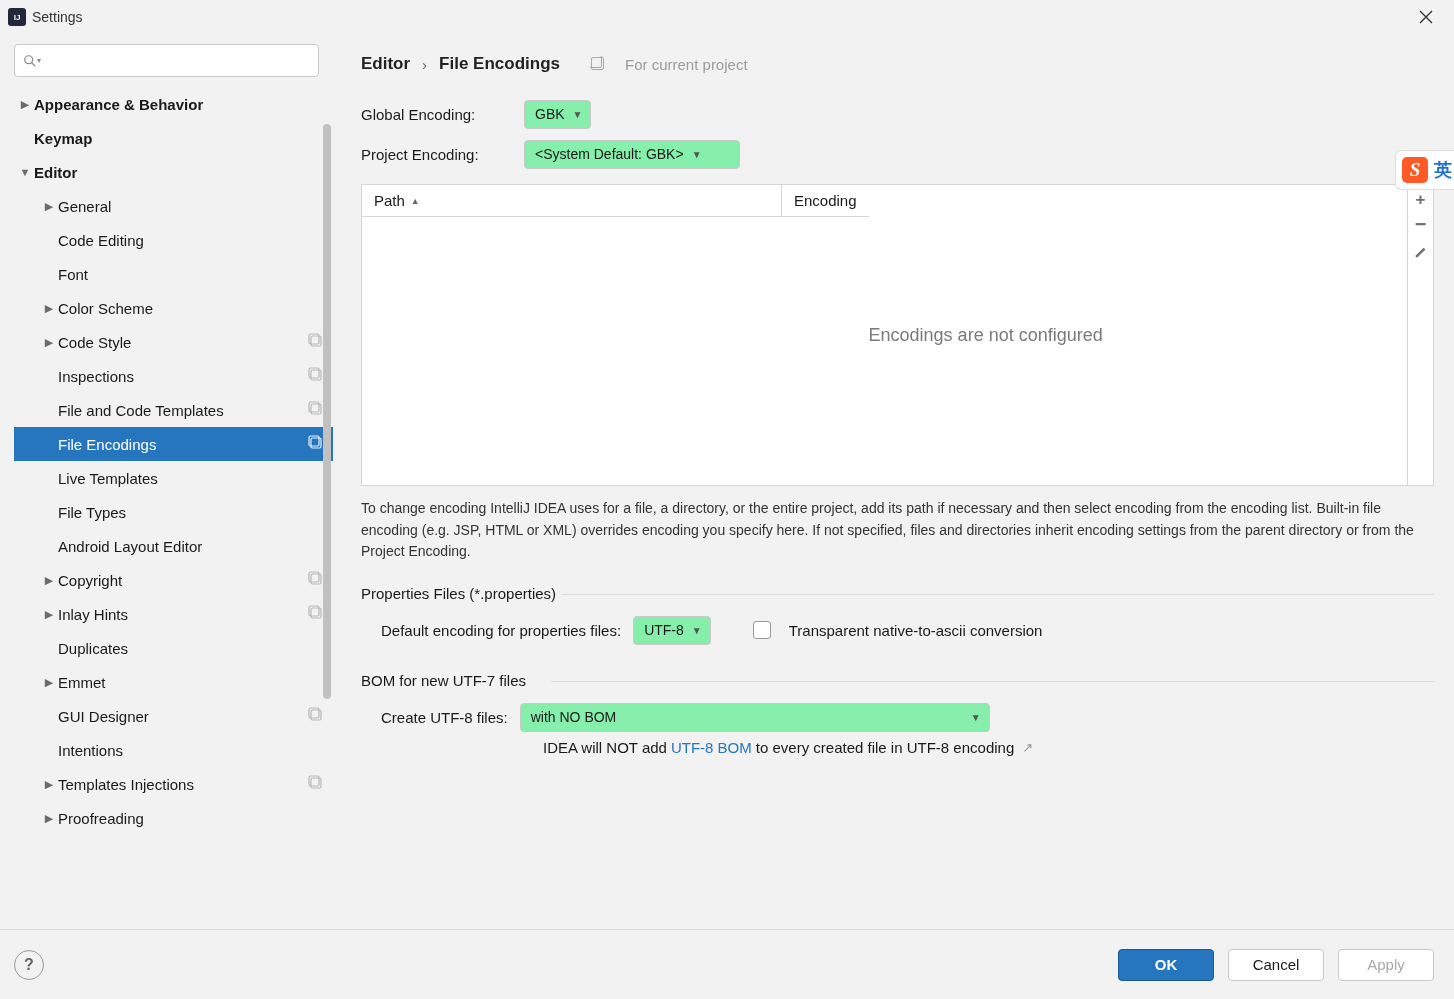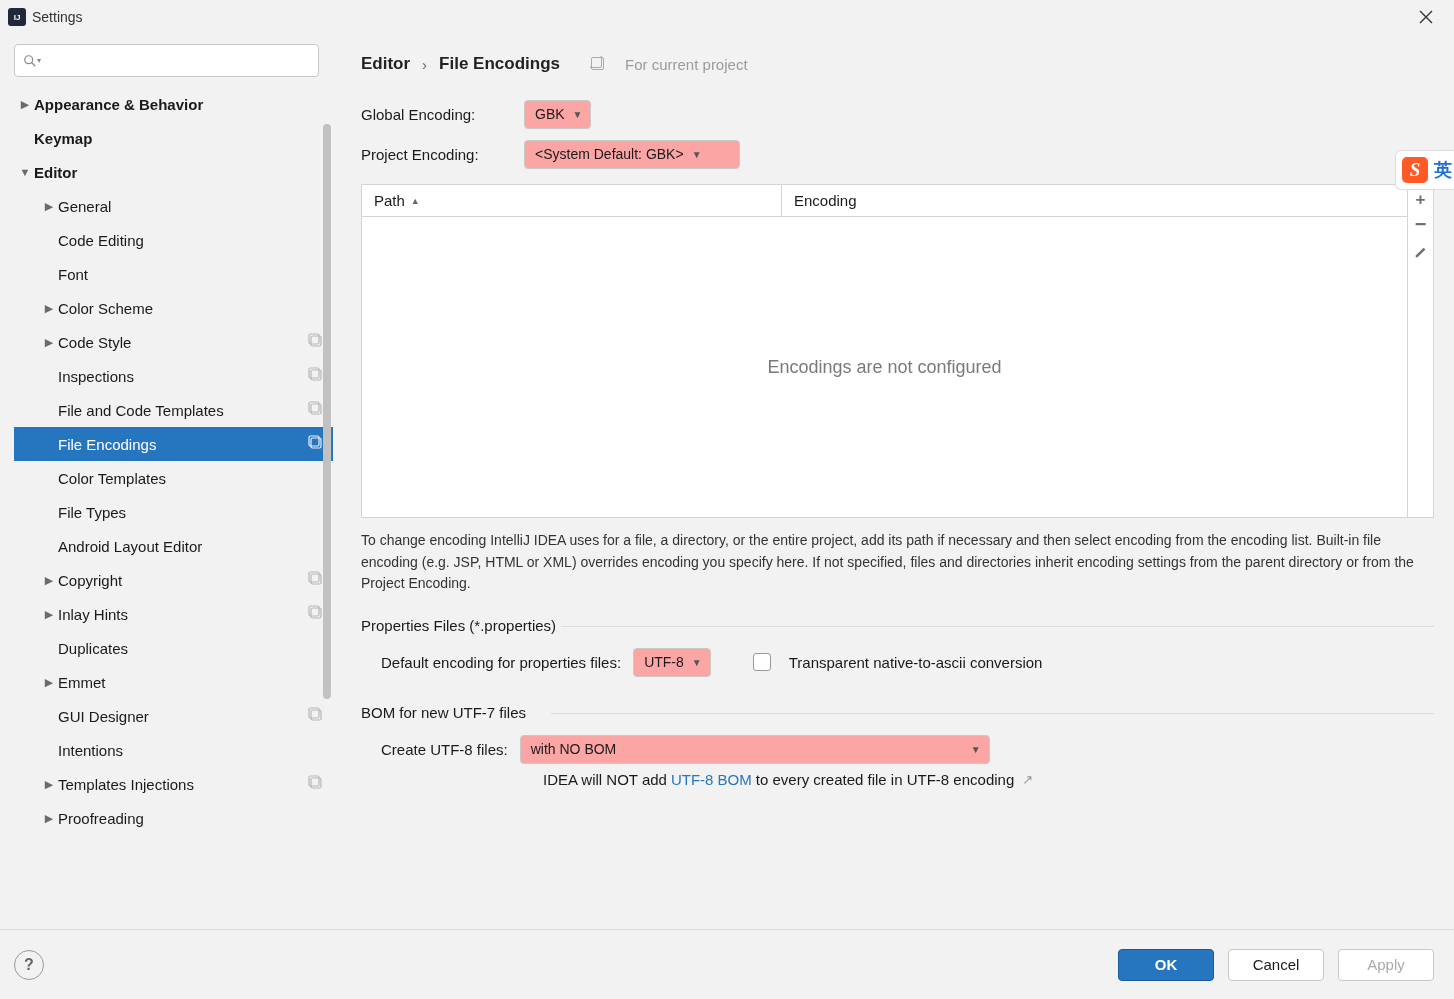--- a/index.html
+++ b/index.html
@@ -52,26 +52,26 @@
   .header{height:60px;display:flex;align-items:center;gap:10px;}
   .crumb{font-size:17px;font-weight:700;color:#222;}
   .crumb-sep{font-size:15px;color:#666;padding:0 2px;}
   .for-project{display:flex;align-items:flex-start;gap:20px;color:var(--text-light);font-size:15px;margin-left:20px;}
   .for-project svg{width:15px;height:15px;}
 
   .content{flex:1;overflow:auto;padding-right:10px;}
 
   .form-row{display:flex;align-items:center;height:40px;gap:18px;}
   .form-label{width:145px;font-size:15px;}
-  .combo{height:29px;border:1px solid var(--border);border-radius:4px;background:#fca5a5;display:inline-flex;align-items:center;padding:0 8px 0 10px;font-size:14px;gap:8px;}
+  .combo{height:29px;border:1px solid var(--border);border-radius:4px;background:#86efac;display:inline-flex;align-items:center;padding:0 8px 0 10px;font-size:14px;gap:8px;}
   .combo .tri{color:#555;font-size:10px;}
   .combo.wide{min-width:216px;}
 
   .table-wrap{margin-top:10px;border:1px solid var(--border-light);background:#fff;display:flex;position:relative;}
-  .table-main{flex:1;display:flex;flex-direction:column;}
+  .table-main{flex:1;display:flex;flex-direction:row;}
   .thead{height:32px;display:flex;border-bottom:1px solid var(--border-light);}
   .th{display:flex;align-items:center;padding:0 12px;font-size:15px;border-right:1px solid var(--border-light);}
   .th:last-child{border-right:none;}
   .th-path{flex:0 0 420px;gap:6px;}
   .th-enc{flex:1;}
   .sort-tri{font-size:9px;color:#666;}
   .table-empty{height:300px;display:flex;align-items:center;justify-content:center;color:var(--text-muted);font-size:18px;}
   .table-toolbar{width:26px;border-left:1px solid var(--border-light);display:flex;flex-direction:column;align-items:center;padding-top:6px;gap:10px;color:var(--icon-grey);}
   .tool-btn{width:18px;height:18px;display:flex;align-items:center;justify-content:center;font-size:17px;font-weight:700;}
 
@@ -177,21 +177,21 @@
               </svg></span>
           </div>
           <div class="row selected" style="padding-left: 44px;">
             <span class="label">File Encodings</span>
             <span class="proj-icon"><svg class="proj-svg" viewBox="0 0 15 15">
                 <rect x="3" y="3" width="10" height="10" rx="1.5" stroke="#888" fill="none" stroke-width="1.2"></rect>
                 <rect x="1" y="1" width="10" height="10" rx="1.5" stroke="#888" fill="none" stroke-width="1.2"></rect>
               </svg></span>
           </div>
           <div class="row" style="padding-left: 44px;">
-            <span class="label">Color Templates</span>
+            <span class="label">Live Templates</span>
           </div>
           <div class="row" style="padding-left: 44px;">
             <span class="label">File Types</span>
           </div>
           <div class="row" style="padding-left: 44px;">
             <span class="label">Android Layout Editor</span>
           </div>
           <div class="row" style="padding-left: 26px;">
             <span class="chev">▶</span>
             <span class="label">Copyright</span>

